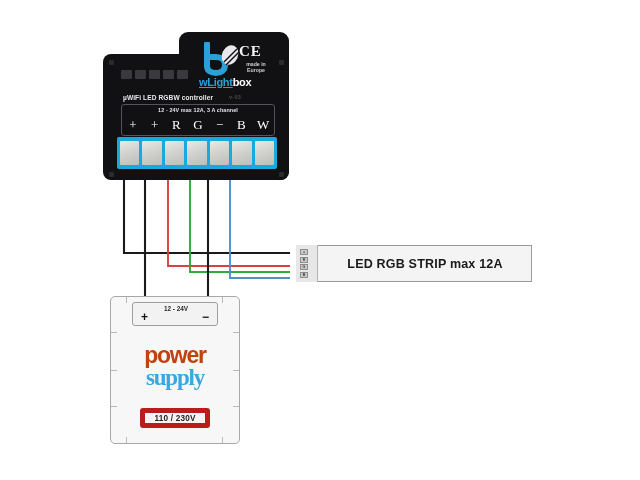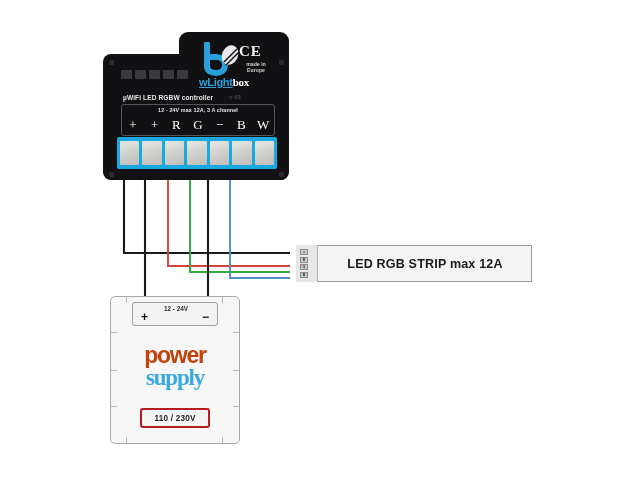--- a/index.html
+++ b/index.html
@@ -38,21 +38,21 @@
   }
   .ce-sub{
     position:absolute;left:136px;top:29px;color:#cfcfcf;
     font-size:5.2px;font-weight:700;line-height:6.4px;width:34px;text-align:center;
   }
   .brand{
     position:absolute;left:96px;top:45px;font-size:11px;font-weight:700;
     letter-spacing:-.3px;line-height:1;
   }
   .brand .b1{color:#2a9fd8;text-decoration:underline;}
-  .brand .b2{color:#ffffff;font-family:Liberation Serif, serif;}
+  .brand .b2{color:#ffffff;}
 
   .ctrl-title{
     position:absolute;left:20px;top:62px;color:#e8e8ea;
     font-size:6.6px;font-weight:700;letter-spacing:.1px;white-space:nowrap;
   }
   .ctrl-model{
     position:absolute;left:126px;top:62px;color:#4a4a50;
     font-size:5.5px;font-weight:700;letter-spacing:.3px;
   }
 
@@ -132,21 +132,21 @@
     position:absolute;right:8px;top:8px;color:#111;font-size:12px;font-weight:700;line-height:1;
   }
   .psu-word{
     position:absolute;left:0;width:130px;text-align:center;
     font-size:23px;font-weight:700;letter-spacing:-1.2px;line-height:1;
   }
   .psu-word.w1{top:48px;color:#c2410c;}
   .psu-word.w2{top:70px;color:#39a8dd;font-family:Liberation Serif, serif;}
   .psu-ac{
     position:absolute;left:30px;top:112px;width:70px;height:20px;
-    background:#f4f4f4;border:2px solid #b91c1c;border-radius:3px;box-sizing:border-box;
+    background:#f4f4f4;border:5px solid #b91c1c;border-radius:3px;box-sizing:border-box;
     display:flex;align-items:center;justify-content:center;
     color:#222;font-size:8.2px;font-weight:700;letter-spacing:.2px;
   }
 </style>
 </head>
 <body>
 
 <div id="stage">
 
   <svg id="wires" viewBox="0 0 640 480">

